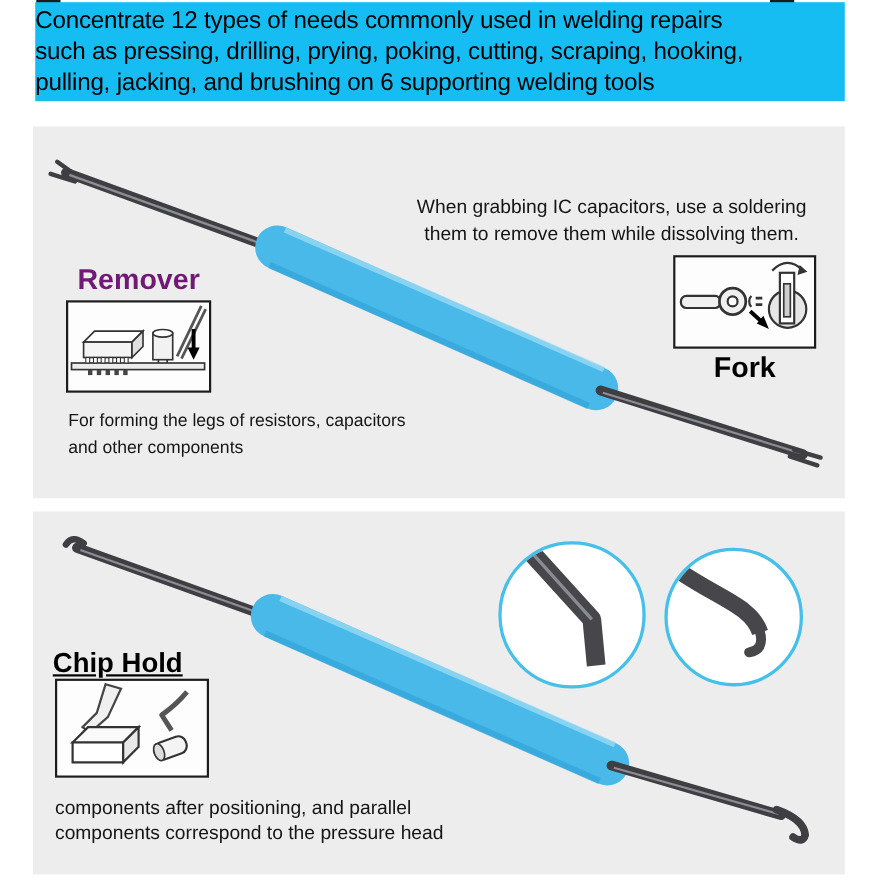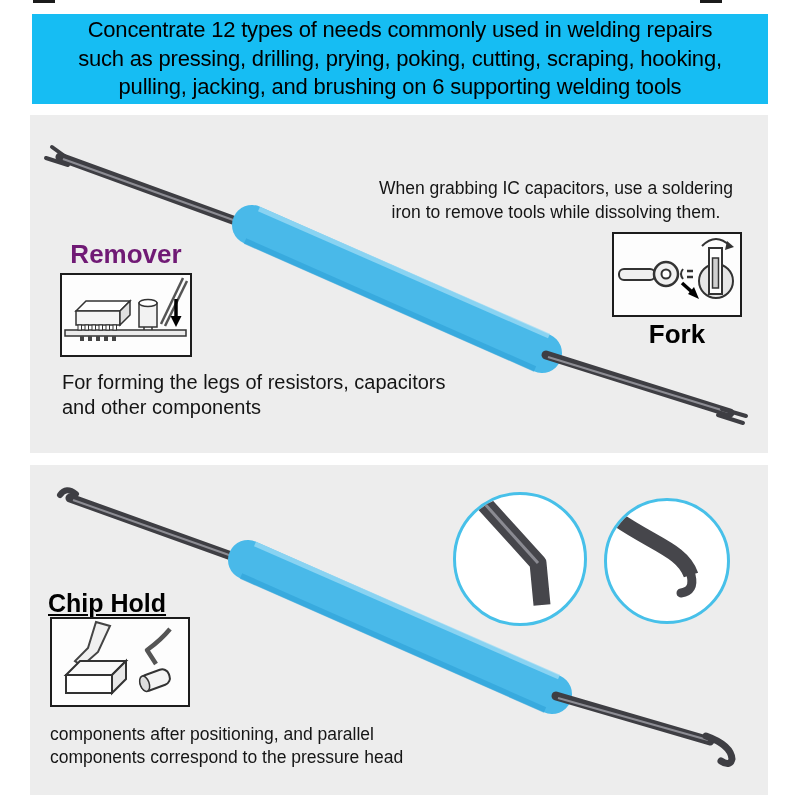--- a/index.html
+++ b/index.html
@@ -3,39 +3,39 @@
 <meta charset="utf-8">
 <style>
   html,body{margin:0;padding:0;}
   body{
     width:800px;height:800px;position:relative;background:#ffffff;
     font-family:"Liberation Sans", sans-serif;color:#111;overflow:hidden;
   }
   .abs{position:absolute;}
   
   #banner{
-    left:32px;top:14px;width:736px;height:90px;
+    left:32px;top:2px;width:736px;height:90px;
     background:var(--banner-bg,#16bdf3);
     display:flex;flex-direction:column;justify-content:center;
-    text-align:center;font-size:22px;line-height:28.5px;
+    font-size:22px;line-height:28.5px;
     color:#000;letter-spacing:-0.2px;
   }
   .corner-mark{position:absolute;top:0;height:3px;width:22px;background:#1b1b1b;}
   
   .card{background:var(--card-bg,#ededed);}
   #card1{left:30px;top:105px;width:738px;height:338px;margin-top:10px;}
   #card2{left:30px;top:465px;width:738px;height:330px;}
   .card svg.tool{position:absolute;left:0;top:0;z-index:1;}
   .card .txt{z-index:2;}
   
   #note1{left:330px;top:62px;width:392px;text-align:center;font-size:17.5px;line-height:23.5px;color:#151515;}
   #remover-label{left:28px;top:124px;width:136px;text-align:center;font-weight:bold;font-size:26px;color:#701a75;}
   .diagram-box{background:#fdfdfd;border:2px solid #1c1c1c;box-sizing:border-box;z-index:2;}
   #remover-box{left:30px;top:158px;width:132px;height:84px;}
-  #remover-caption{left:32px;top:255px;width:420px;font-size:20px;line-height:25px;color:#151515;}
+  #remover-caption{left:32px;top:255px;width:420px;font-size:16px;line-height:25px;color:#151515;}
   #fork-box{left:582px;top:117px;width:130px;height:85px;}
   #fork-label{left:582px;top:204px;width:130px;text-align:center;font-weight:bold;font-size:26px;color:#000;}
   
   .closeup{border:3px solid var(--circle-border,#47c0e9);border-radius:50%;background:#ffffff;overflow:hidden;z-index:2;box-sizing:border-box;}
   #circle1{left:423px;top:27px;width:134px;height:134px;}
   #circle2{left:574px;top:33px;width:126px;height:126px;}
   #chiphold-label{left:18px;top:124px;width:144px;font-weight:bold;font-size:25px;color:#000;text-decoration:underline;}
   #chiphold-box{left:20px;top:152px;width:140px;height:90px;}
   #caption2{left:20px;top:258px;width:470px;font-size:17.5px;line-height:23px;color:#151515;}
 </style>
@@ -67,21 +67,21 @@
 
     <path d="M516,240 L700,298" stroke="#3e3e43" stroke-width="9" stroke-linecap="round"></path>
     <path d="M518,242 L698,297" stroke="#8d8d94" stroke-width="2"></path>
 
     <path d="M692,294 L716,301" stroke="#3e3e43" stroke-width="4" stroke-linecap="round"></path>
     <path d="M688,300 L713,308" stroke="#3e3e43" stroke-width="4" stroke-linecap="round"></path>
   </svg>
 
   <div id="note1" class="abs txt">
     <div>When grabbing IC capacitors, use a soldering</div>
-    <div>iron to remove tools while dissolving them.</div>
+    <div>them to remove them while dissolving them.</div>
   </div>
 
   <div id="remover-label" class="abs txt">Remover</div>
   <div id="remover-box" class="abs diagram-box">
     <svg width="128" height="80" viewBox="0 0 128 80">
 
       <rect x="3" y="55" width="121" height="6" fill="#ececec" stroke="#333" stroke-width="1.5"></rect>
 
       <polygon points="14,36 24,26 68,26 58,36" fill="#ffffff" stroke="#333" stroke-width="1.5"></polygon>
       <rect x="14" y="36" width="44" height="14" fill="#f4f4f4" stroke="#333" stroke-width="1.5"></rect>

